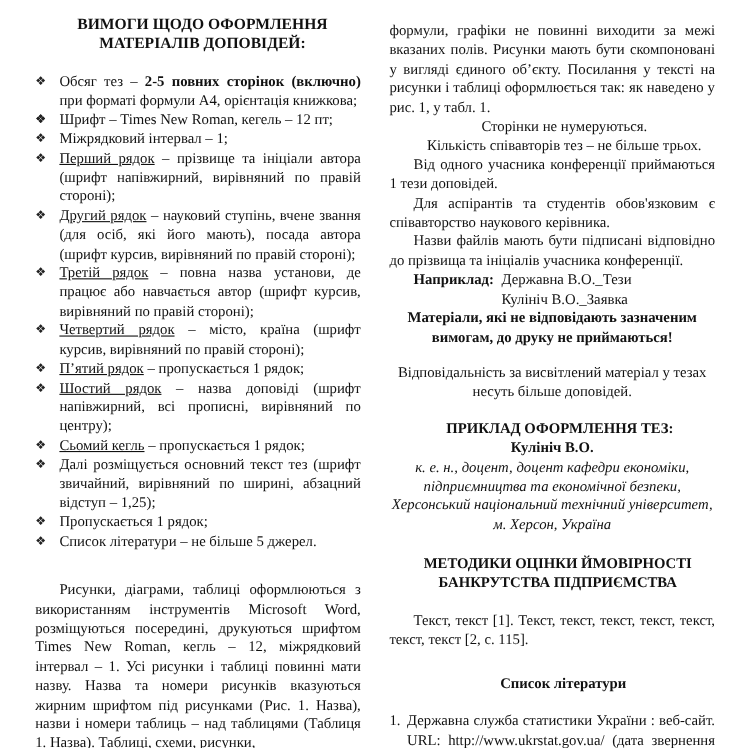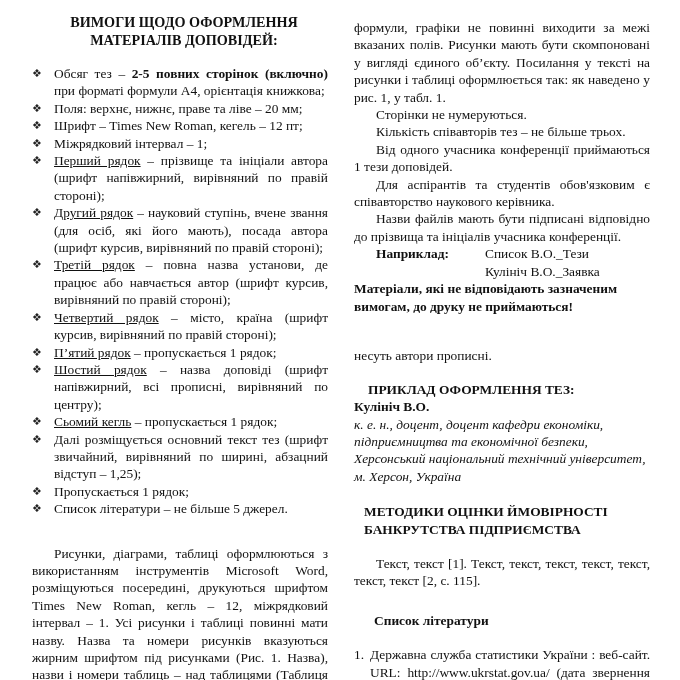--- a/index.html
+++ b/index.html
@@ -20,24 +20,24 @@
     ul.reqs { list-style: none; margin: 0; padding: 0; }
     ul.reqs li { position: relative; padding-left: 22px; text-align: justify; text-align-last: left; }
     ul.reqs li .bullet {
       position: absolute; left: 0; top: 0; font-size: 11px; font-family: "DejaVu Sans", sans-serif;
       color: #222;
     }
     .u { text-decoration: underline; }
     .b { font-weight: bold; }
     .j { text-align: justify; }
     .ind { text-indent: 22px; }
-    p { margin: 0; }
+    p { margin: 0; text-align: center; }
     .gap { height: 17px; }
     .right-first { margin-top: 19px; }
-    .example-row { display: flex; gap: 29px; }
+    .example-row { display: flex; }
     .example-label { padding-left: 22px; width: 80px; font-weight: bold; flex: none; }
     .example-items { flex: 1; }
     .example-items span { display: block; }
     .center { }
     .rightalign { }
     .it { font-style: italic; }
     .lit-item { display: flex; text-align: justify; }
     .lit-num { width: 16px; flex: none; }
     .lit-text { flex: 1; }
   </style>
@@ -52,21 +52,20 @@
       <span>МАТЕРІАЛІВ ДОПОВІДЕЙ:</span>
     </h1>
 
     <ul class="reqs">
       <li>
         <span class="bullet">❖</span>
         <span>Обсяг тез – </span><span class="b">2-5 повних сторінок (включно)</span><span> при форматі формули А4, орієнтація книжкова;</span>
       </li>
       <li>
         <span class="bullet">❖</span>
-        <span>Поля: верхнє, нижнє, праве та ліве – 20 мм;</span>
       </li>
       <li>
         <span class="bullet">❖</span>
         <span>Шрифт – Times New Roman, кегель – 12 пт;</span>
       </li>
       <li>
         <span class="bullet">❖</span>
         <span>Міжрядковий інтервал – 1;</span>
       </li>
       <li>
@@ -120,35 +119,35 @@
     <p class="j right-first">формули, графіки не повинні виходити за межі вказаних полів. Рисунки мають бути скомпоновані у вигляді єдиного об’єкту. Посилання у тексті на рисунки і таблиці оформлюється так: як наведено у рис. 1, у табл. 1.</p>
     <p class="ind">Сторінки не нумеруються.</p>
     <p class="ind">Кількість співавторів тез – не більше трьох.</p>
     <p class="j ind">Від одного учасника конференції приймаються 1 тези доповідей.</p>
     <p class="j ind">Для аспірантів та студентів обов'язковим є співавторство наукового керівника.</p>
     <p class="j ind">Назви файлів мають бути підписані відповідно до прізвища та ініціалів учасника конференції.</p>
 
     <div class="example-row">
       <span class="example-label">Наприклад:</span>
       <div class="example-items">
-        <span>Список В.О._Тези</span>
+        <span>Державна В.О._Тези</span>
         <span>Кулініч В.О._Заявка</span>
       </div>
     </div>
 
     <p class="center b">
       <span>Матеріали, які не відповідають зазначеним</span><br>
       <span>вимогам, до друку не приймаються!</span>
     </p>
 
     <div class="gap" style="height:15px"></div>
 
     <p class="center">
-      <br>
-      <span>несуть автори прописні.</span>
+      <span>Відповідальність за висвітлений матеріал у тезах</span><br>
+      <span>несуть більше доповідей.</span>
     </p>
 
     <div class="gap" style="height:16px"></div>
 
     <p class="center b" style="padding-left:14px">ПРИКЛАД ОФОРМЛЕННЯ ТЕЗ:</p>
     <p class="rightalign b">Кулініч В.О.</p>
     <p class="rightalign it">к. е. н., доцент, доцент кафедри економіки,</p>
     <p class="rightalign it">підприємництва та економічної безпеки,</p>
     <p class="rightalign it">Херсонський національний технічний університет,</p>
     <p class="rightalign it">м. Херсон, Україна</p>

